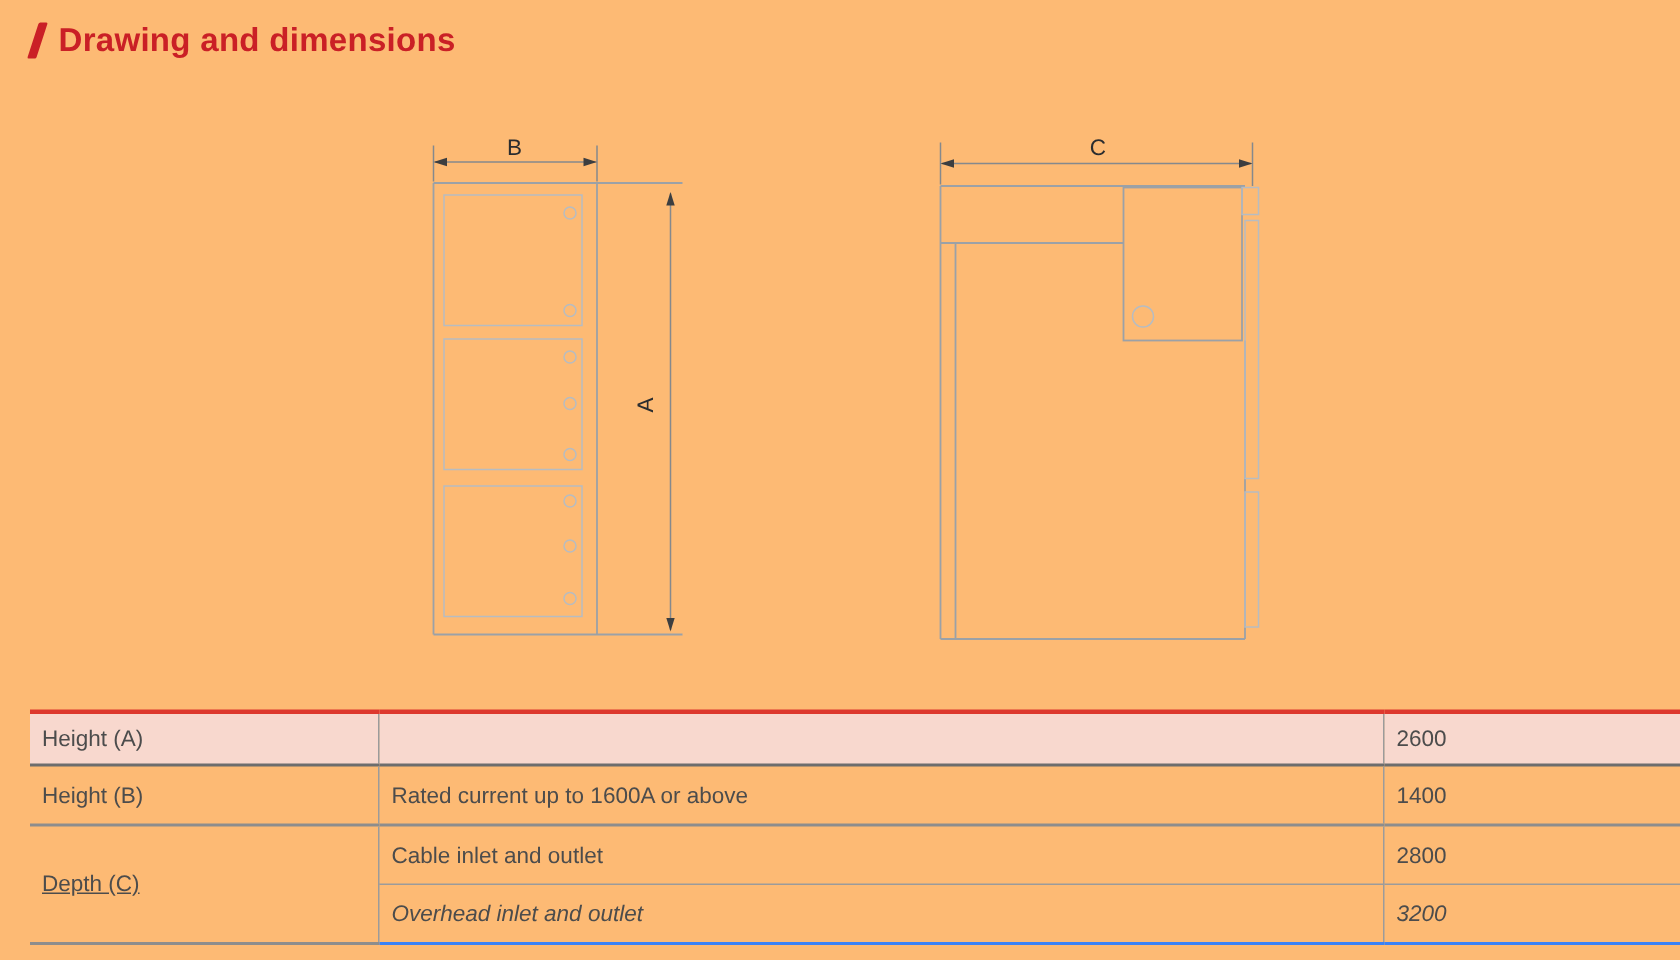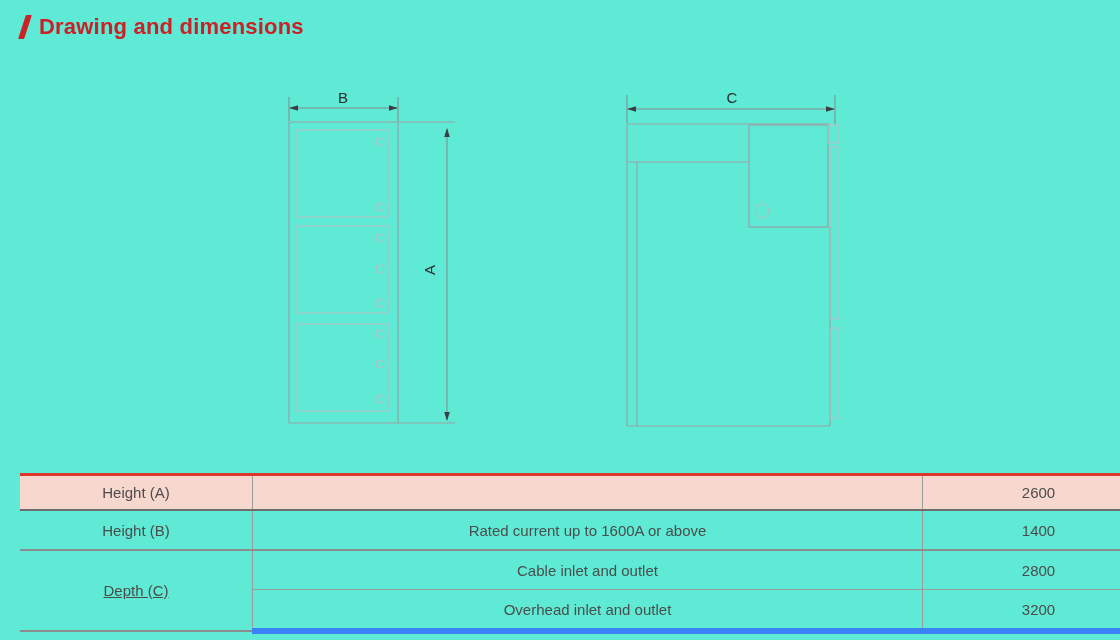--- a/index.html
+++ b/index.html
@@ -1,21 +1,21 @@
 <!DOCTYPE html>
 <html style="--accent-red: #ca2026; --table-top-border: #dd382e; --table-header-bg: #f8d8ce; --table-text: #4c4c4c; --table-border: #9b9b9b; --drawing-line: #9ba1a7; --drawing-light-line: #b7bcc1; --dimension-line: #85898d; --dimension-arrow: #3c3e40; --label-text: #2b2d2f;"><head>
 <meta charset="utf-8">
 <style>
   html, body { margin: 0; padding: 0; }
   body {
     width: 1120px; height: 640px; background: #ffffff;
     font-family: "Liberation Sans", sans-serif;
     position: relative; overflow: hidden;
   }
-  .page { position: relative; width: 1120px; height: 640px; background: #5eead4; }
+  .page { position: relative; width: 1120px; height: 640px; background: #fdba74; }
 
   
   .hdr {
     position: absolute; top: 14px; left: 22px;
     display: flex; align-items: center; gap: 11px;
   }
   .hdr .slash {
     width: 6px; height: 24px; border-radius: 1px;
     background: var(--accent-red, #ca2026);
     transform: skewX(-18deg);
@@ -41,36 +41,36 @@
     font-size: 15px;
   }
 
   
   table.dims {
     position: absolute; top: 473px; left: 20px;
     width: 1084px; border-collapse: collapse;
     font-size: 15px; color: var(--table-text, #4c4c4c);
     table-layout: fixed;
   }
-  table.dims td { text-align: center; vertical-align: middle; padding: 0 8px; }
+  table.dims td { text-align: left; vertical-align: middle; padding: 0 8px; }
   td.c1 { width: 216px; }
   td.c2 { width: 653px; margin-left: 24px; }
   td.c3 { width: 215px; }
   td.c1, td.c2 { border-right: 1px solid var(--table-border, #9b9b9b); }
 
   tr.row-header td {
     height: 33px;
     background: var(--table-header-bg, #f8d8ce);
     border-top: 3px solid var(--table-top-border, #dd382e);
     border-bottom: 2px solid #6d6d6d;
   }
   tr.row-width td { height: 38px; border-bottom: 2px solid #8d8d8d; }
   td.depth-span  { border-bottom: 2px solid #8d8d8d; text-decoration: underline; }
   tr.row-cable td.c2, tr.row-cable td.c3 { height: 38px; border-bottom: 1px solid var(--table-border, #9b9b9b); }
-  tr.row-overhead td { height: 38px; border-bottom: 6px solid #3b82f6; }
+  tr.row-overhead td { height: 38px; border-bottom: 2px solid #3b82f6; font-style: italic; }
 </style>
 </head>
 <body>
 
 <div class="page">
 
   <div class="hdr">
     <div class="slash"></div>
     <h1>Drawing and dimensions</h1>
   </div>

